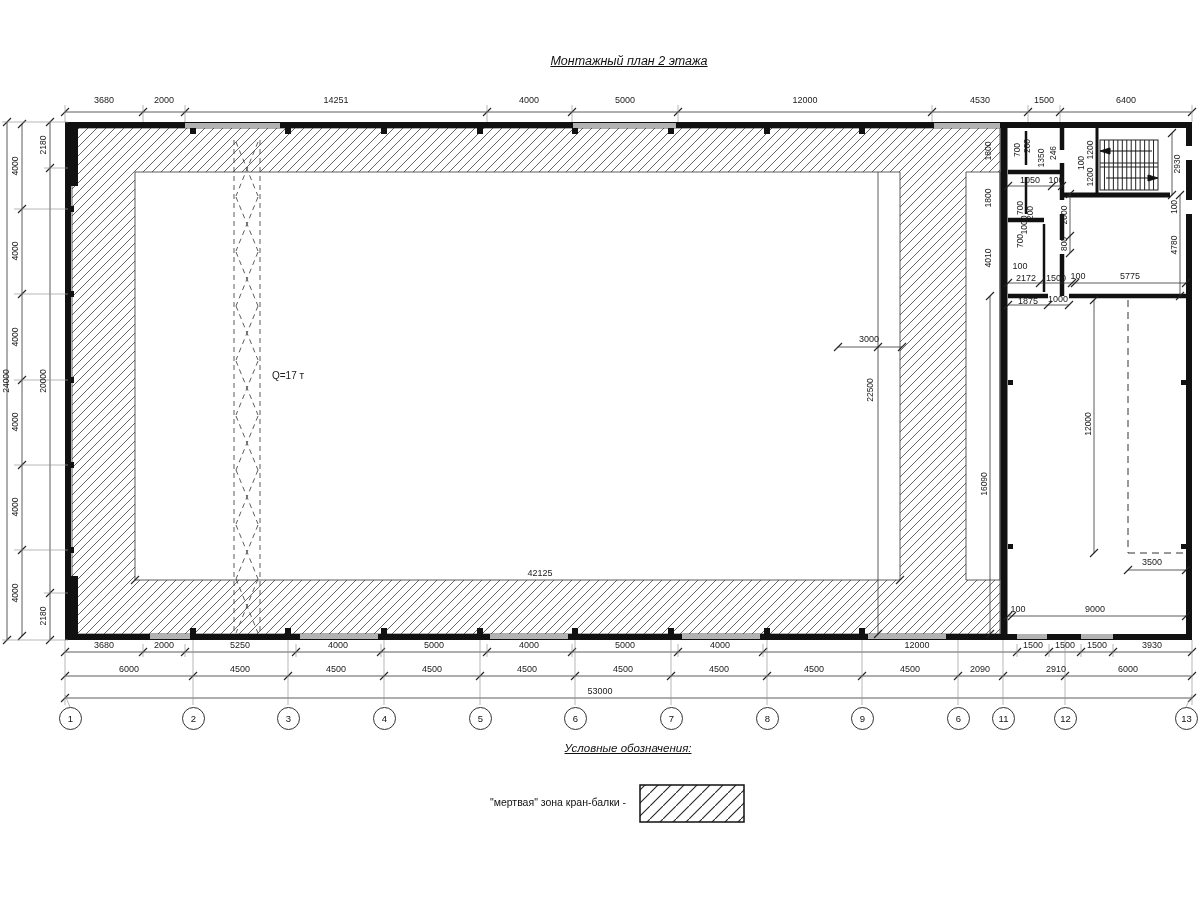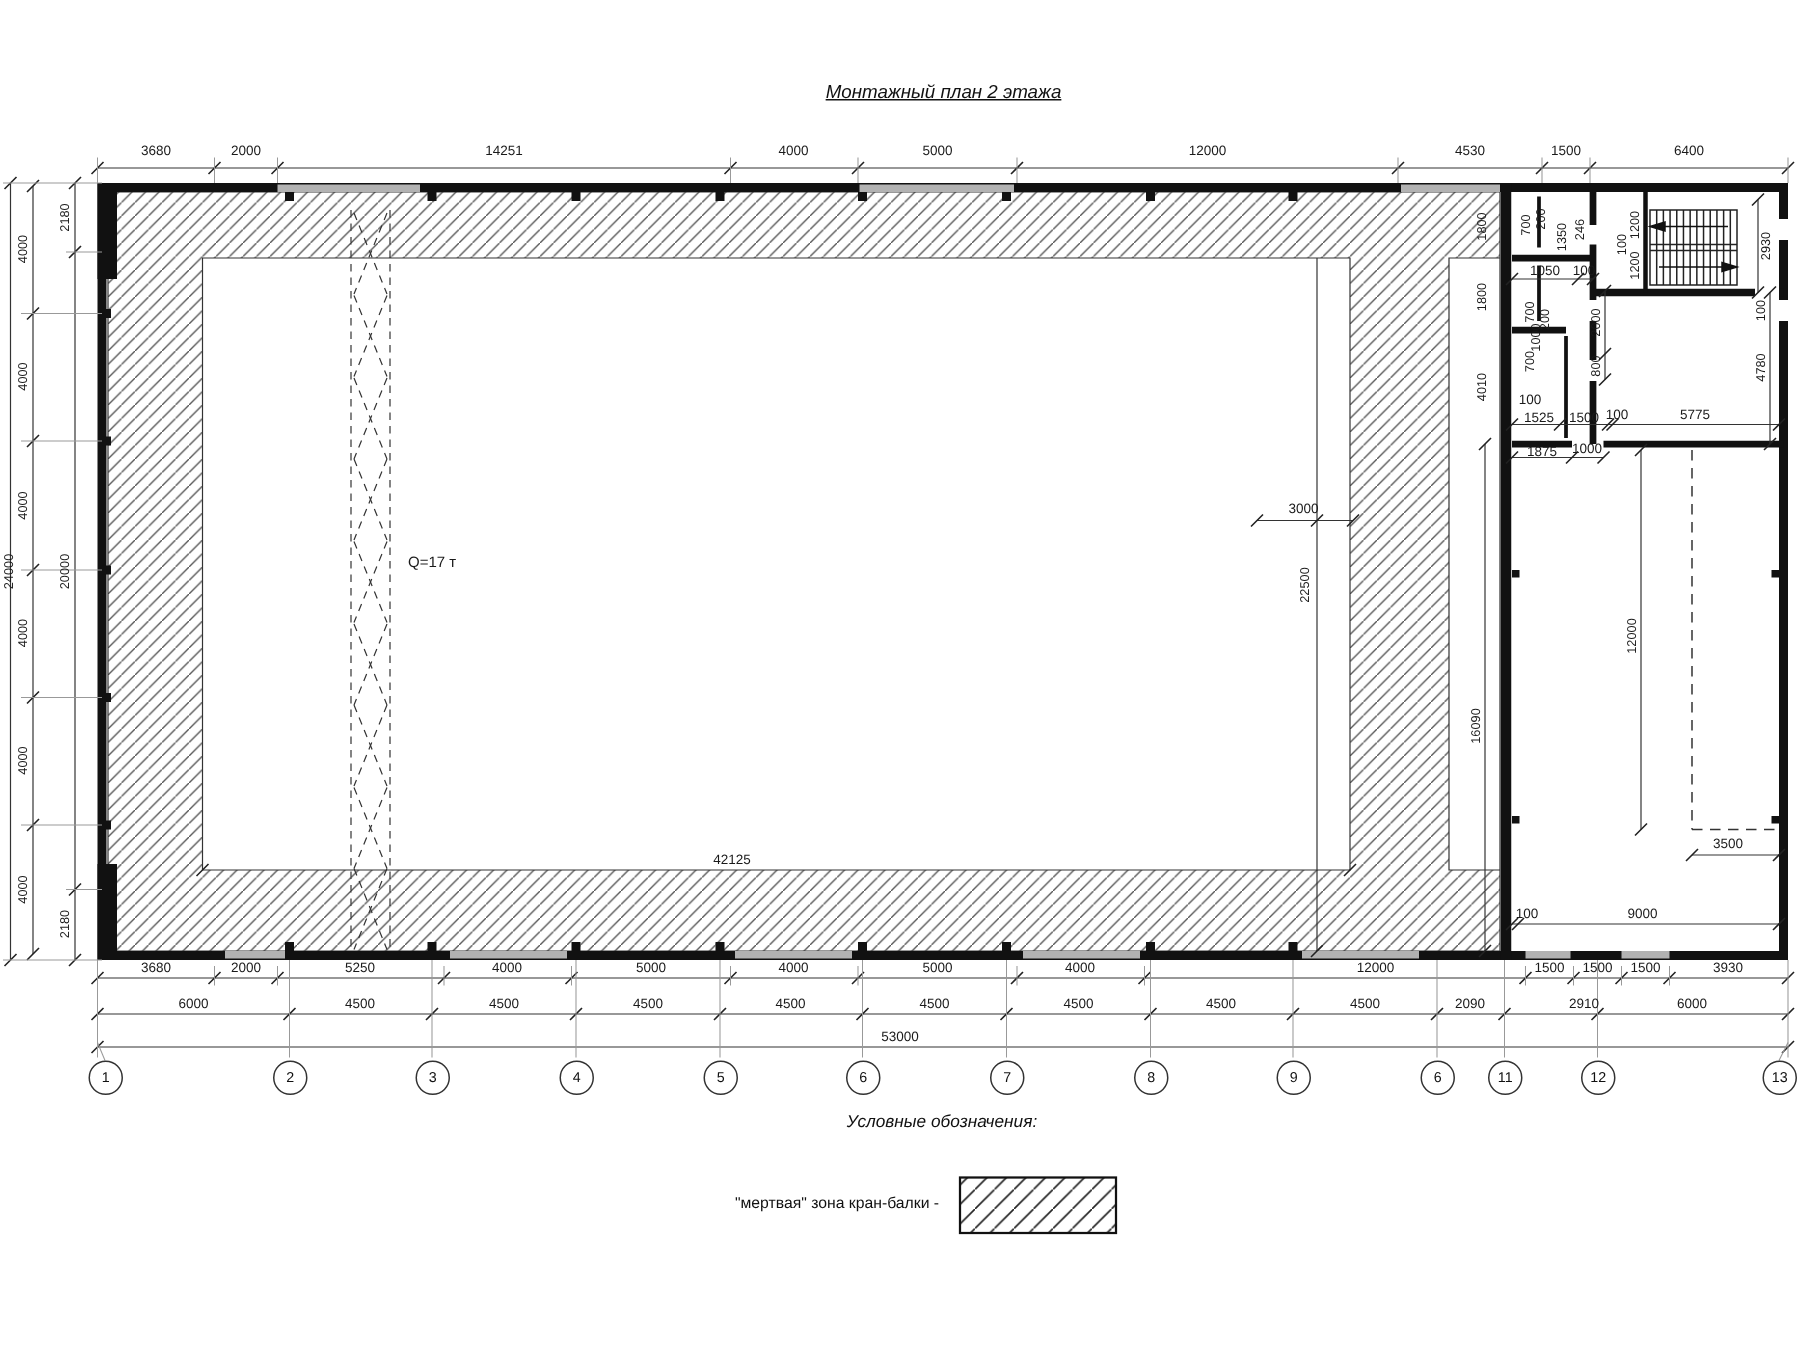--- a/index.html
+++ b/index.html
@@ -5,21 +5,21 @@
   html,body{margin:0;padding:0;background:#fff}
   #canvas{position:relative;width:1200px;height:852px;background:#fff;overflow:hidden;
           font-family:"Liberation Sans",sans-serif;color:#1a1a1a}
   #geo{position:absolute;left:0;top:0}
   .d{position:absolute;transform:translateX(-50%);font:9px/1 "Liberation Sans",sans-serif;color:#1a1a1a;white-space:nowrap}
   .dv{position:absolute;transform:translate(-50%,-50%) rotate(-90deg);font:8.5px/1 "Liberation Sans",sans-serif;color:#1a1a1a;white-space:nowrap}
   .dl{position:absolute;font:10px/1 "Liberation Sans",sans-serif;color:#1a1a1a;white-space:nowrap}
   .title{position:absolute;transform:translateX(-50%);font:italic 12.5px/1.2 "Liberation Sans",sans-serif;
          text-decoration:underline;color:#111;white-space:nowrap}
   .legend-h{position:absolute;transform:translateX(-50%);font:italic 11.5px/1.2 "Liberation Sans",sans-serif;
-         color:#111;white-space:nowrap}
+         text-decoration:underline;color:#111;white-space:nowrap}
   .legend-t{position:absolute;transform:translateX(-50%);font:10.5px/1.2 "Liberation Sans",sans-serif;color:#111;white-space:nowrap}
   .bubble{position:absolute;width:21px;height:21px;border:1px solid #333;border-radius:50%;
           background:#fff;font:9.5px/21px "Liberation Sans",sans-serif;text-align:center;color:#111}
 </style>
 </head>
 <body>
 
 <div id="canvas">
 
 <svg id="geo" width="1200" height="900" viewBox="0 0 1200 900">
@@ -311,21 +311,21 @@
       </g>
 
   <rect x="640" y="785" width="104" height="37" fill="url(#h2)" stroke="#111" stroke-width="1.5"></rect>
 </svg>
 
 <span class="title" style="left:629px;top:54px">Монтажный план 2 этажа</span>
 <span class="legend-h" style="left:628px;top:742px">Условные обозначения:</span>
 <span class="legend-t" style="left:558px;top:796px">"мертвая" зона кран-балки -</span>
 
 <span class="dl" style="left:272px;top:371px">Q=17 т</span>
-<span class="d" style="left:488px;top:569px">42125</span>
+<span class="d" style="left:540px;top:569px">42125</span>
 <span class="d" style="left:869px;top:335px">3000</span>
 <span class="dv" style="left:870px;top:390px">22500</span>
 
 <span class="d" style="left:104px;top:96px">3680</span>
 <span class="d" style="left:164px;top:96px">2000</span>
 <span class="d" style="left:336px;top:96px">14251</span>
 <span class="d" style="left:529px;top:96px">4000</span>
 <span class="d" style="left:625px;top:96px">5000</span>
 <span class="d" style="left:805px;top:96px">12000</span>
 <span class="d" style="left:980px;top:96px">4530</span>
@@ -379,21 +379,21 @@
 <span class="dv" style="left:1027px;top:146px">200</span>
 <span class="dv" style="left:1041px;top:158px">1350</span>
 <span class="dv" style="left:1053px;top:153px">246</span>
 <span class="d" style="left:1030px;top:176px">1050</span>
 <span class="d" style="left:1056px;top:176px">100</span>
 <span class="dv" style="left:1020px;top:208px">700</span>
 <span class="dv" style="left:1030px;top:213px">200</span>
 <span class="dv" style="left:1024px;top:225px">1000</span>
 <span class="dv" style="left:1020px;top:241px">700</span>
 <span class="d" style="left:1020px;top:262px">100</span>
-<span class="d" style="left:1026px;top:274px">1525</span>
+<span class="d" style="left:1026px;top:274px">2172</span>
 <span class="d" style="left:1056px;top:274px">1500</span>
 <span class="d" style="left:1078px;top:272px">100</span>
 <span class="d" style="left:1130px;top:272px">5775</span>
 <span class="d" style="left:1028px;top:297px">1875</span>
 <span class="d" style="left:1058px;top:295px">1000</span>
 <span class="dv" style="left:1090px;top:150px">1200</span>
 <span class="dv" style="left:1090px;top:177px">1200</span>
 <span class="dv" style="left:1081px;top:163px">100</span>
 <span class="dv" style="left:1177px;top:164px">2930</span>
 <span class="dv" style="left:1174px;top:207px">100</span>

